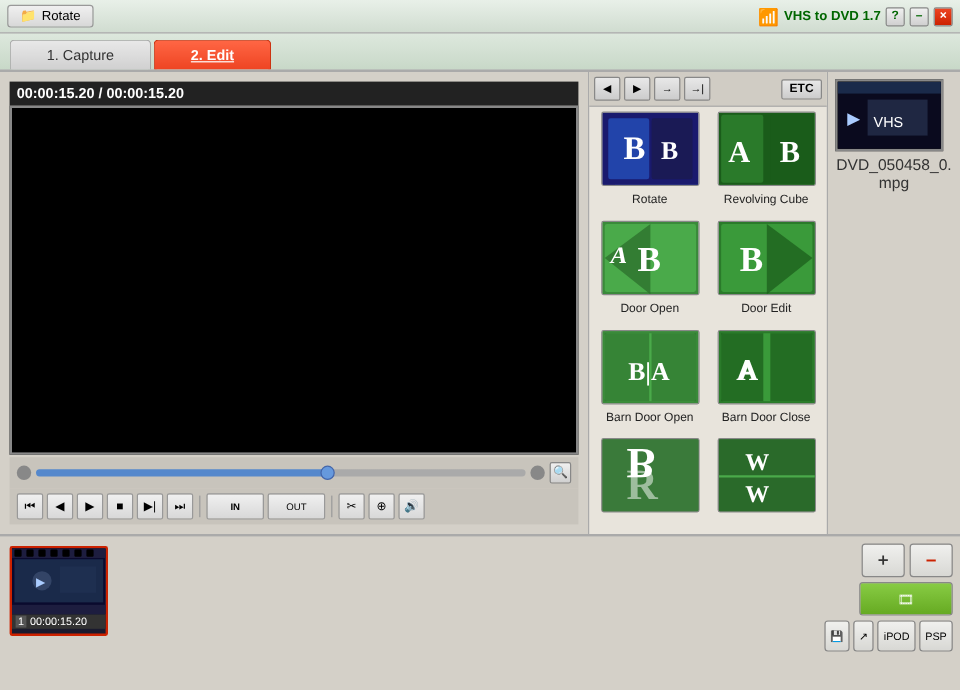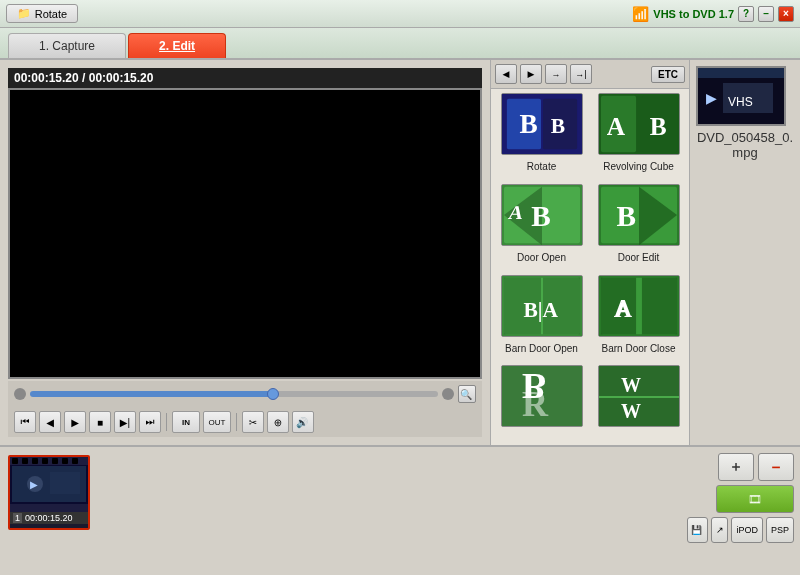--- a/index.html
+++ b/index.html
@@ -486,22 +486,22 @@
       <div class="zoom-btn">🔍</div>
     </div>
     <div class="controls">
       <div class="ctrl-btn">⏮</div>
       <div class="ctrl-btn">◀</div>
       <div class="ctrl-btn">▶</div>
       <div class="ctrl-btn">■</div>
       <div class="ctrl-btn">▶|</div>
       <div class="ctrl-btn">⏭</div>
       <div class="ctrl-separator"></div>
-      <div class="ctrl-btn" style="font-size:8px;width:28px;font-weight:bold;">IN</div>
-      <div class="ctrl-btn" style="font-size:8px;width:28px;">OUT</div>
+      <div class="ctrl-btn" style="font-size:8px;width:48px;font-weight:bold;">IN</div>
+      <div class="ctrl-btn" style="font-size:8px;width:48px;">OUT</div>
       <div class="ctrl-separator"></div>
       <div class="ctrl-btn">✂</div>
       <div class="ctrl-btn">⊕</div>
       <div class="ctrl-btn">🔊</div>
     </div>
   </div>
 
   <div class="middle-panel">
     <div class="transition-toolbar">
       <div class="trans-btn">◀</div>

